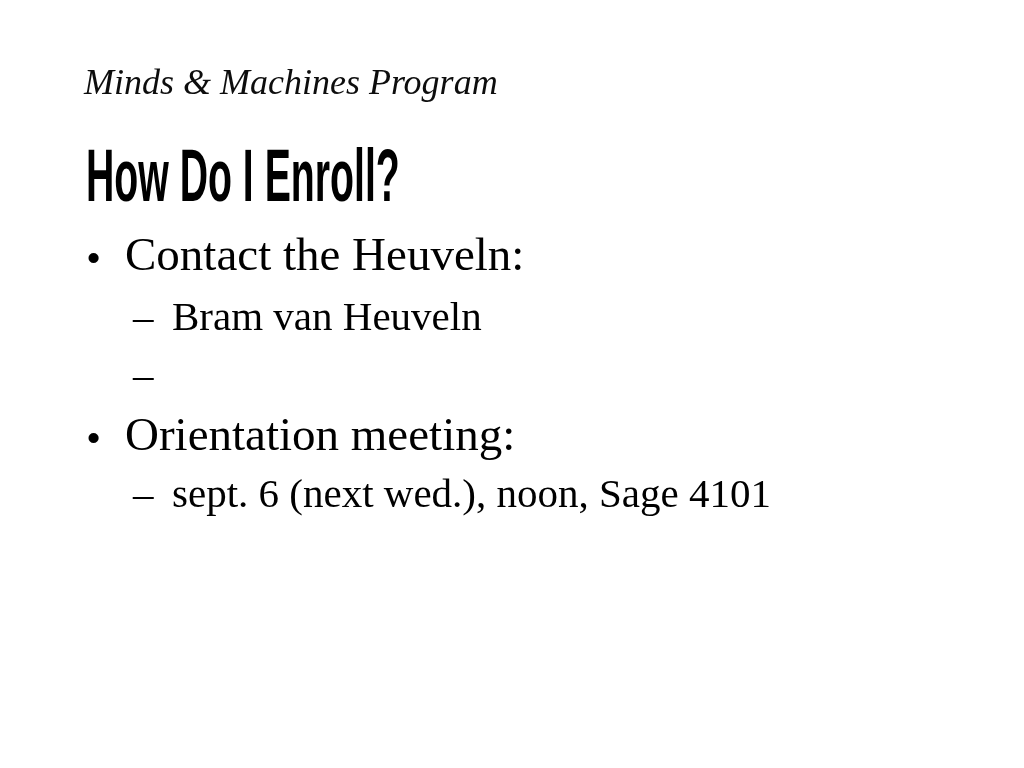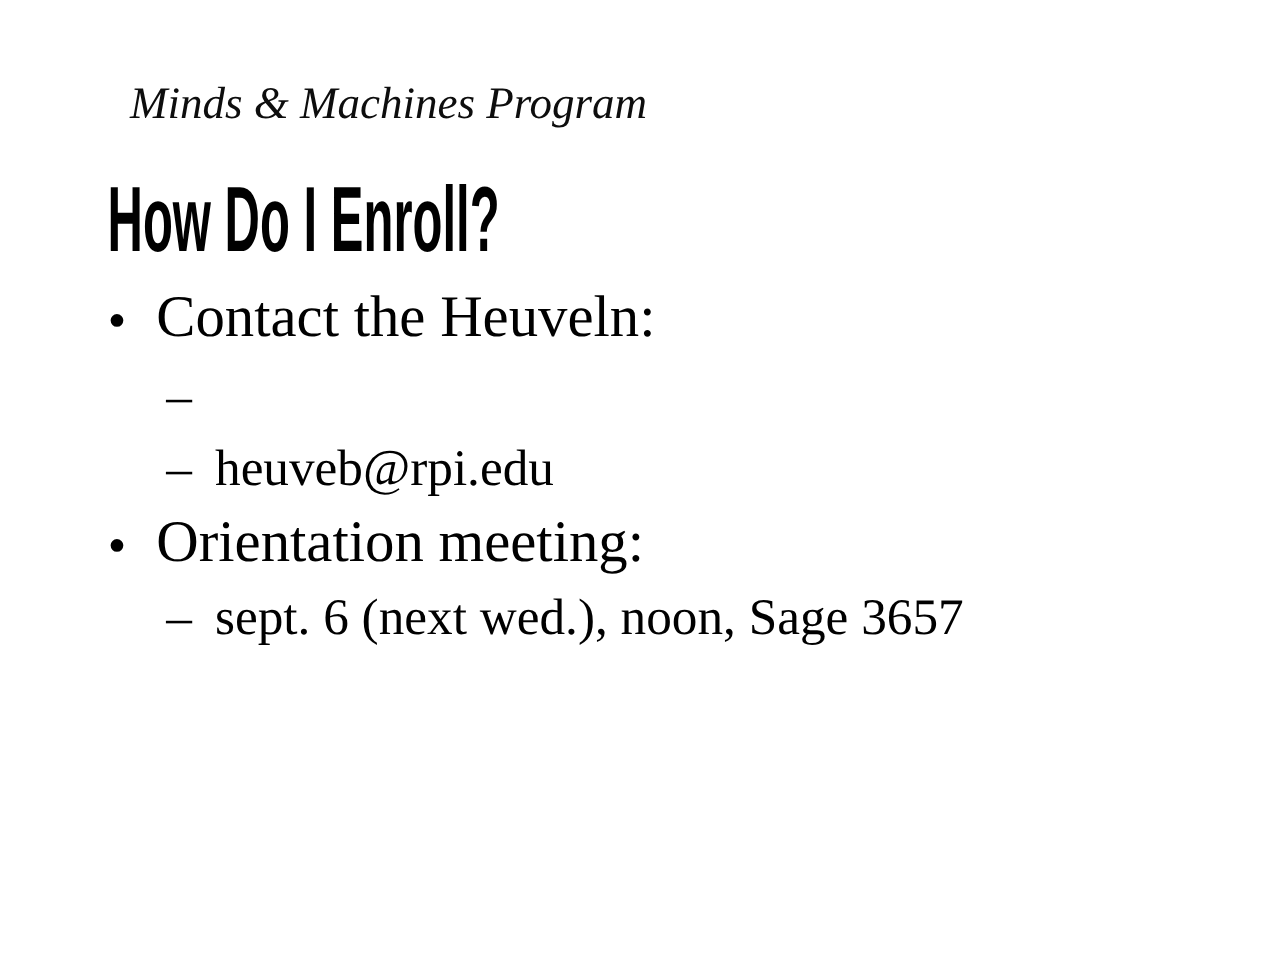--- a/index.html
+++ b/index.html
@@ -18,21 +18,20 @@
   .kicker {
     position: absolute;
     left: 84px;
     top: 64px;
     font-family: "Liberation Serif", serif;
     font-style: italic;
     font-size: 36px;
     line-height: 1;
     white-space: nowrap;
     color: #0d0d0d;
-    margin-left: 20px;
   }
   .title {
     position: absolute;
     left: 86px;
     top: 139px;
     font-family: "Liberation Sans", sans-serif;
     font-weight: bold;
     font-size: 74px;
     line-height: 1;
     white-space: nowrap;
@@ -83,30 +82,30 @@
 
   <div class="title">How Do I Enroll?</div>
 
   <div class="bullet-row l1 r1">
     <span class="marker">•</span>
     <span class="text">Contact the Heuveln:</span>
   </div>
 
   <div class="bullet-row l2 r2">
     <span class="marker">–</span>
+    <span class="text">Bram van Heuveln</span>
   </div>
 
   <div class="bullet-row l2 r3">
     <span class="marker">–</span>
-    <span class="text">heuveb@rpi.edu</span>
   </div>
 
   <div class="bullet-row l1 r4">
     <span class="marker">•</span>
     <span class="text">Orientation meeting:</span>
   </div>
 
   <div class="bullet-row l2 r5">
     <span class="marker">–</span>
-    <span class="text">sept. 6 (next wed.), noon, Sage 3657</span>
+    <span class="text">sept. 6 (next wed.), noon, Sage 4101</span>
   </div>
 
 </div>
 
 </body></html>

